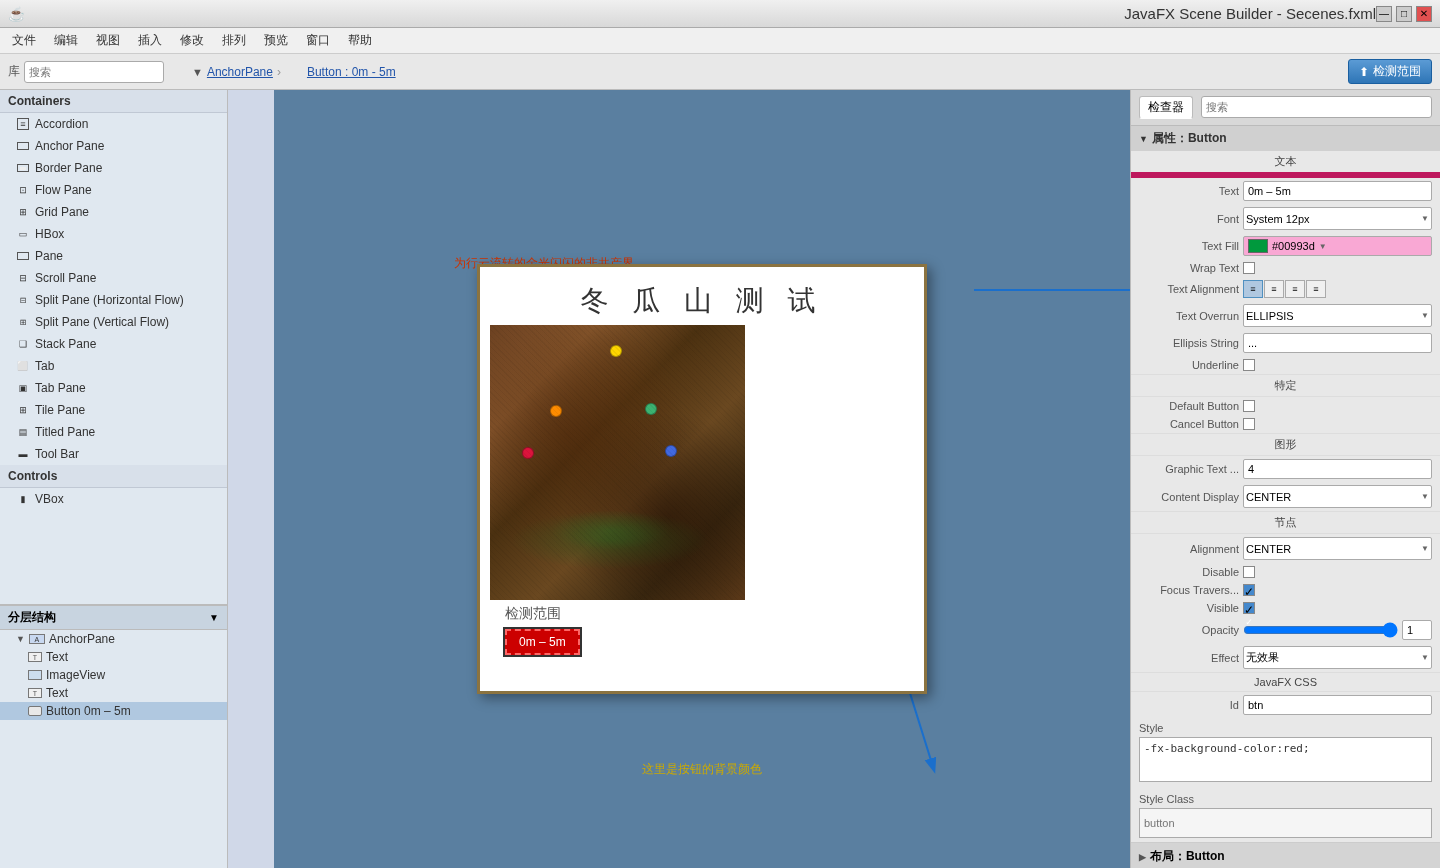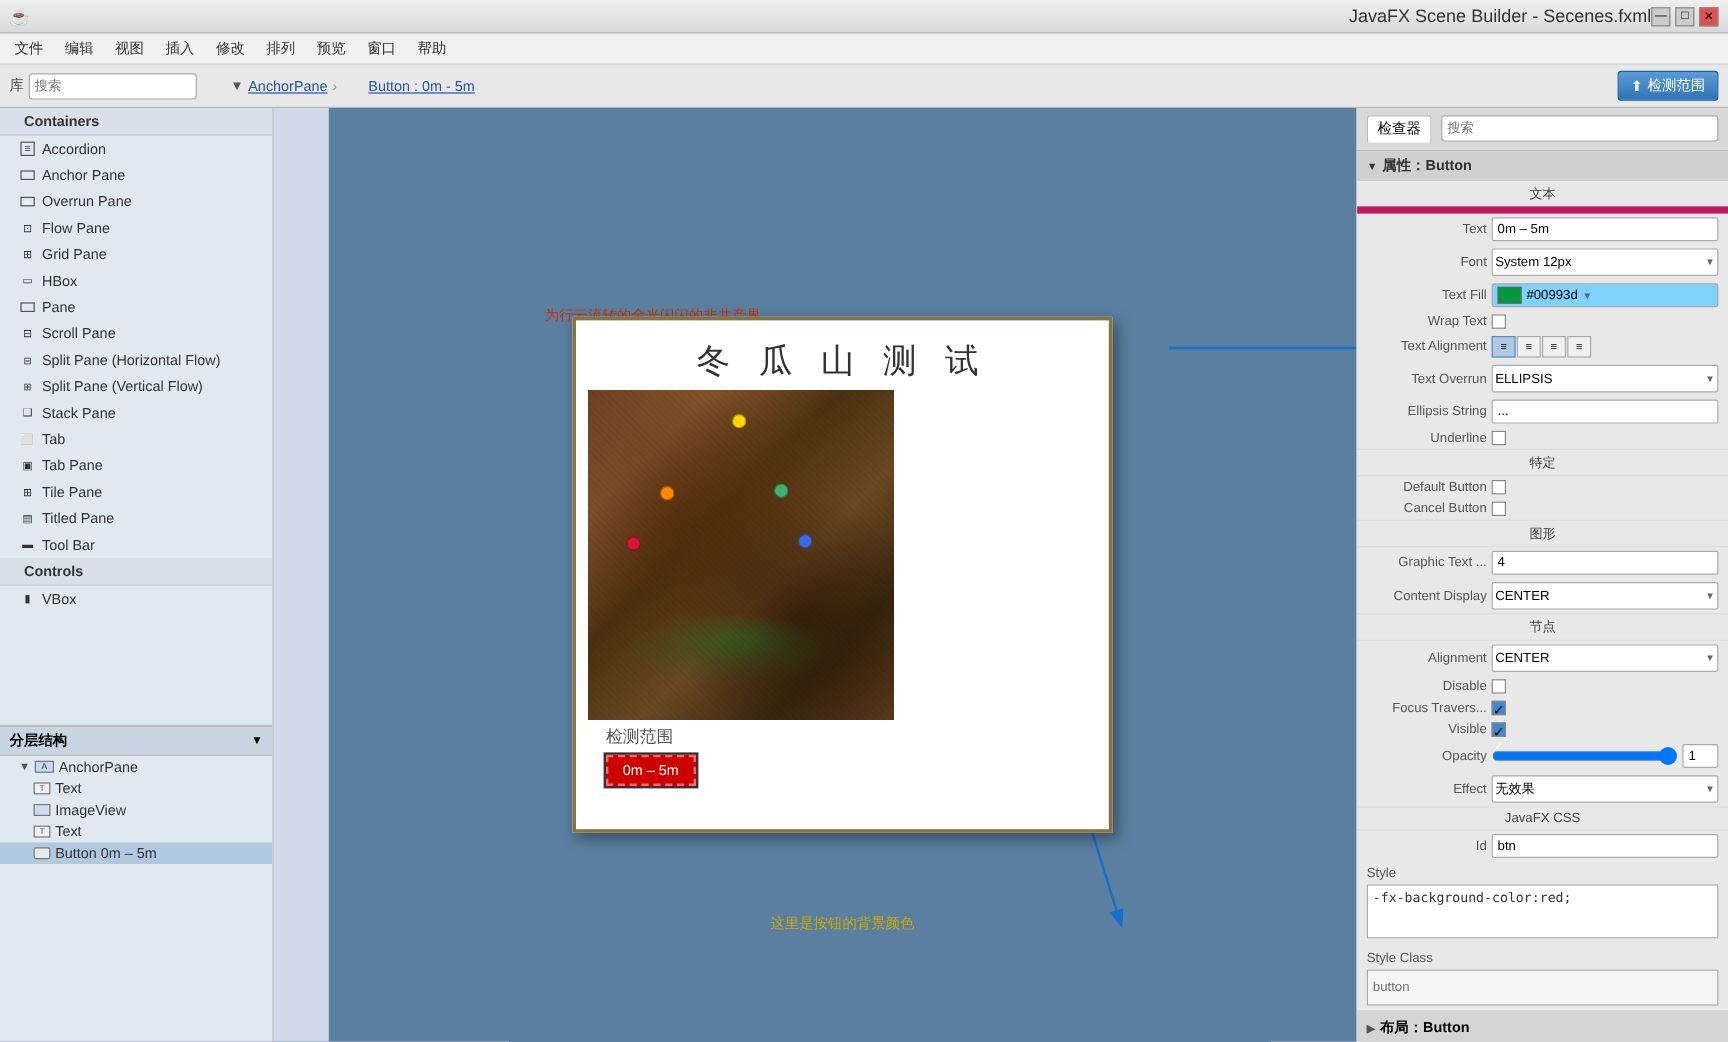--- a/index.html
+++ b/index.html
@@ -76,21 +76,21 @@
     }
     .left-panel-top {
       flex: 1;
       overflow-y: auto;
       border-bottom: 2px solid #bbb;
     }
     .panel-section-header {
       font-size: 12px;
       font-weight: bold;
       color: #333;
-      padding: 4px 20px;
+      padding: 4px 8px;
       background: #d8e0ea;
       border-bottom: 1px solid #c0c8d4;
     }
     .panel-item {
       display: flex;
       align-items: center;
       padding: 2px 8px 2px 16px;
       font-size: 12px;
       color: #333;
       cursor: pointer;
@@ -290,21 +290,21 @@
     .prop-checkbox.checked::after { content: '✓'; font-size: 9px; color: white; display: flex; align-items: center; justify-content: center; }
 
     .color-swatch {
       display: inline-flex;
       align-items: center;
       gap: 4px;
       height: 20px;
       border: 1px solid #aaa;
       border-radius: 2px;
       padding: 0 4px;
-      background: #7dd3fc;
+      background: #f9a8d4;
       flex: 1;
       font-size: 11px;
     }
     .color-box { width: 20px; height: 14px; border: 1px solid #666; }
     .align-btns { display: flex; gap: 1px; }
     .align-btn {
       width: 20px;
       height: 18px;
       border: 1px solid #aaa;
       background: #f0f0f0;
@@ -439,21 +439,21 @@
       <div class="panel-item">
         <span class="panel-item-icon">
             <span style="width:12px;height:8px;border:1.5px solid #555;display:inline-block;"></span>
           </span>
         <span>Anchor Pane</span>
       </div>
       <div class="panel-item">
         <span class="panel-item-icon">
             <span style="width:12px;height:8px;border:1.5px solid #555;display:inline-block;background:linear-gradient(#eee,#eee) center/6px 3px no-repeat;"></span>
           </span>
-        <span>Overrun Pane</span>
+        <span>Border Pane</span>
       </div>
       <div class="panel-item">
         <span class="panel-item-icon">
             <span style="font-size:9px;">⊡</span>
           </span>
         <span>Flow Pane</span>
       </div>
       <div class="panel-item">
         <span class="panel-item-icon">
             <span style="font-size:9px;">⊞</span>

